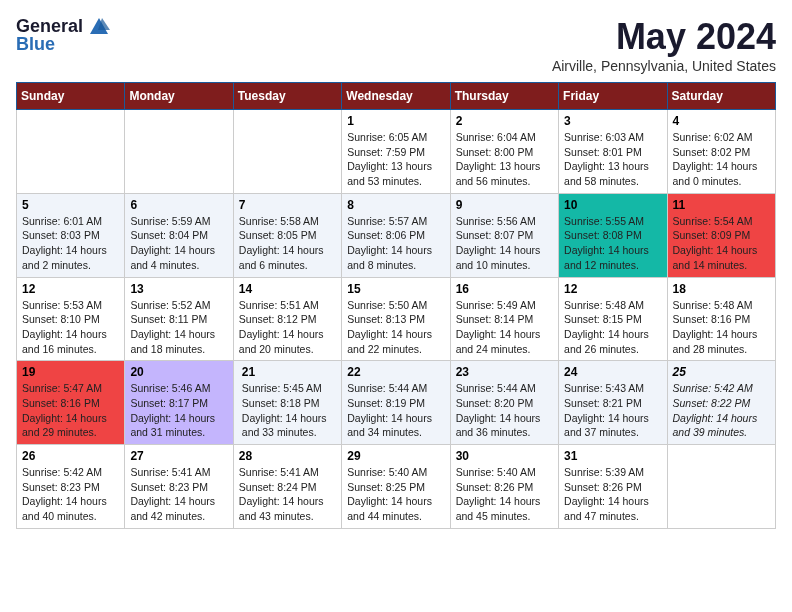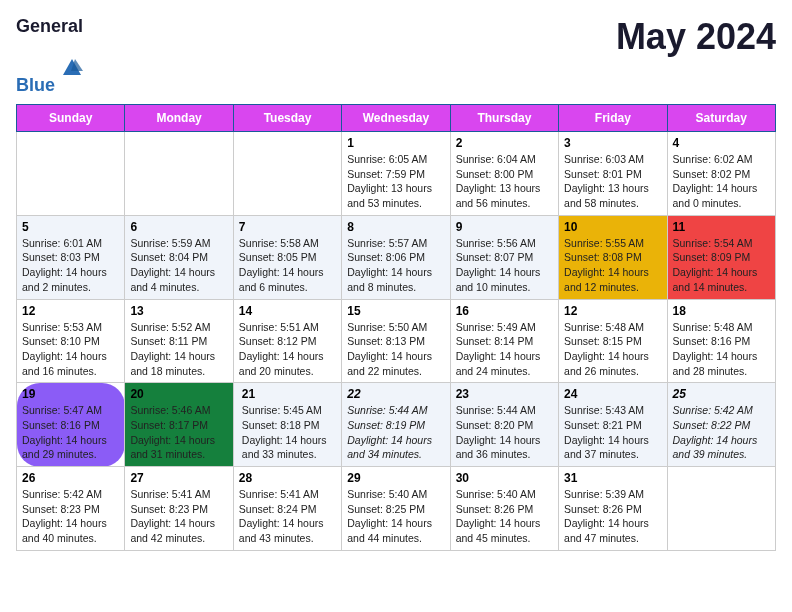--- a/index.html
+++ b/index.html
@@ -16,46 +16,45 @@
       align-items: flex-start;
       margin-bottom: 8px;
     }
     .logo {
       display: flex;
       flex-direction: column;
       align-items: flex-start;
     }
     .logo-line {
       display: flex;
-      align-items: flex-end;
-      gap: 20px;
-      flex-direction: column;
+      align-items: flex-start;
+      gap: 3px;
     }
     .title-area {
       text-align: right;
     }
     .month-title {
       font-size: 36px;
       font-weight: bold;
       color: #1a1a2e;
     }
     .location {
       font-size: 14px;
       color: #333;
     }
     .calendar {
       width: 100%;
       border-collapse: collapse;
       font-size: 11px;
     }
     .calendar th {
-      background: #d946ef;
+      background: #7f1d1d;
       color: white;
       padding: 6px 4px;
-      text-align: center;
+      text-align: left;
       font-weight: bold;
       font-size: 12px;
       border: 1px solid #1a5a9a;
     }
     .calendar td {
       border: 1px solid #ccc;
       padding: 4px 5px;
       vertical-align: top;
       width: calc(100% / 7);
       min-height: 80px;
@@ -88,20 +87,21 @@
       <span style="font-size:18px;font-weight:bold;color:#1a1a2e;">General</span>
       <svg width="22" height="22" viewBox="0 0 22 22" style="margin-left:2px;">
         <polygon points="11,2 20,18 2,18" fill="#2a6db5"></polygon>
         <polygon points="14,2 22,14 10,14" fill="#1a5a9a" opacity="0.7"></polygon>
       </svg>
     </div>
     <span style="font-size:18px;font-weight:bold;color:#2a6db5;margin-top:-4px;">Blue</span>
   </div>
   <div class="title-area">
     <div class="month-title">May 2024</div>
+    <div class="location">Airville, Pennsylvania, United States</div>
   </div>
 </div>
 
 <table class="calendar">
   <thead>
     <tr>
     <th>Sunday</th>
         <th>Monday</th>
         <th>Tuesday</th>
         <th>Wednesday</th>
@@ -146,21 +146,21 @@
           <div class="day-info">Sunrise: 5:58 AM<br>Sunset: 8:05 PM<br>Daylight: 14 hours<br>and 6 minutes.</div>
         </td>
         <td style="background: rgb(240, 244, 250);">
           <span class="day-number">8</span>
           <div class="day-info">Sunrise: 5:57 AM<br>Sunset: 8:06 PM<br>Daylight: 14 hours<br>and 8 minutes.</div>
         </td>
         <td style="background: rgb(240, 244, 250);">
           <span class="day-number">9</span>
           <div class="day-info">Sunrise: 5:56 AM<br>Sunset: 8:07 PM<br>Daylight: 14 hours<br>and 10 minutes.</div>
         </td>
-        <td style="background: #eab308;">
+        <td style="background: #14b8a6;">
           <span class="day-number">10</span>
           <div class="day-info">Sunrise: 5:55 AM<br>Sunset: 8:08 PM<br>Daylight: 14 hours<br>and 12 minutes.</div>
         </td>
         <td style="background: #ef4444;">
           <span class="day-number">11</span>
           <div class="day-info">Sunrise: 5:54 AM<br>Sunset: 8:09 PM<br>Daylight: 14 hours<br>and 14 minutes.</div>
         </td>
       </tr>
       <tr>
         <td>
@@ -186,33 +186,33 @@
         <td>
           <span class="day-number">12</span>
           <div class="day-info">Sunrise: 5:48 AM<br>Sunset: 8:15 PM<br>Daylight: 14 hours<br>and 26 minutes.</div>
         </td>
         <td>
           <span class="day-number">18</span>
           <div class="day-info">Sunrise: 5:48 AM<br>Sunset: 8:16 PM<br>Daylight: 14 hours<br>and 28 minutes.</div>
         </td>
       </tr>
       <tr>
-        <td style="background: #8b5cf6; border-radius: 23px;">
+        <td style="background: #ef4444;">
           <span class="day-number">19</span>
           <div class="day-info">Sunrise: 5:47 AM<br>Sunset: 8:16 PM<br>Daylight: 14 hours<br>and 29 minutes.</div>
         </td>
-        <td style="background: #15803d;">
+        <td style="background: #c4b5fd;">
           <span class="day-number">20</span>
           <div class="day-info">Sunrise: 5:46 AM<br>Sunset: 8:17 PM<br>Daylight: 14 hours<br>and 31 minutes.</div>
         </td>
         <td style="background: rgb(240, 244, 250); padding-left: 8px;">
           <span class="day-number">21</span>
           <div class="day-info">Sunrise: 5:45 AM<br>Sunset: 8:18 PM<br>Daylight: 14 hours<br>and 33 minutes.</div>
         </td>
-        <td style="background: rgb(240, 244, 250); font-style: italic;">
+        <td style="background: rgb(240, 244, 250);">
           <span class="day-number">22</span>
           <div class="day-info">Sunrise: 5:44 AM<br>Sunset: 8:19 PM<br>Daylight: 14 hours<br>and 34 minutes.</div>
         </td>
         <td style="background: rgb(240, 244, 250);">
           <span class="day-number">23</span>
           <div class="day-info">Sunrise: 5:44 AM<br>Sunset: 8:20 PM<br>Daylight: 14 hours<br>and 36 minutes.</div>
         </td>
         <td style="background: rgb(240, 244, 250);">
           <span class="day-number">24</span>
           <div class="day-info">Sunrise: 5:43 AM<br>Sunset: 8:21 PM<br>Daylight: 14 hours<br>and 37 minutes.</div>

